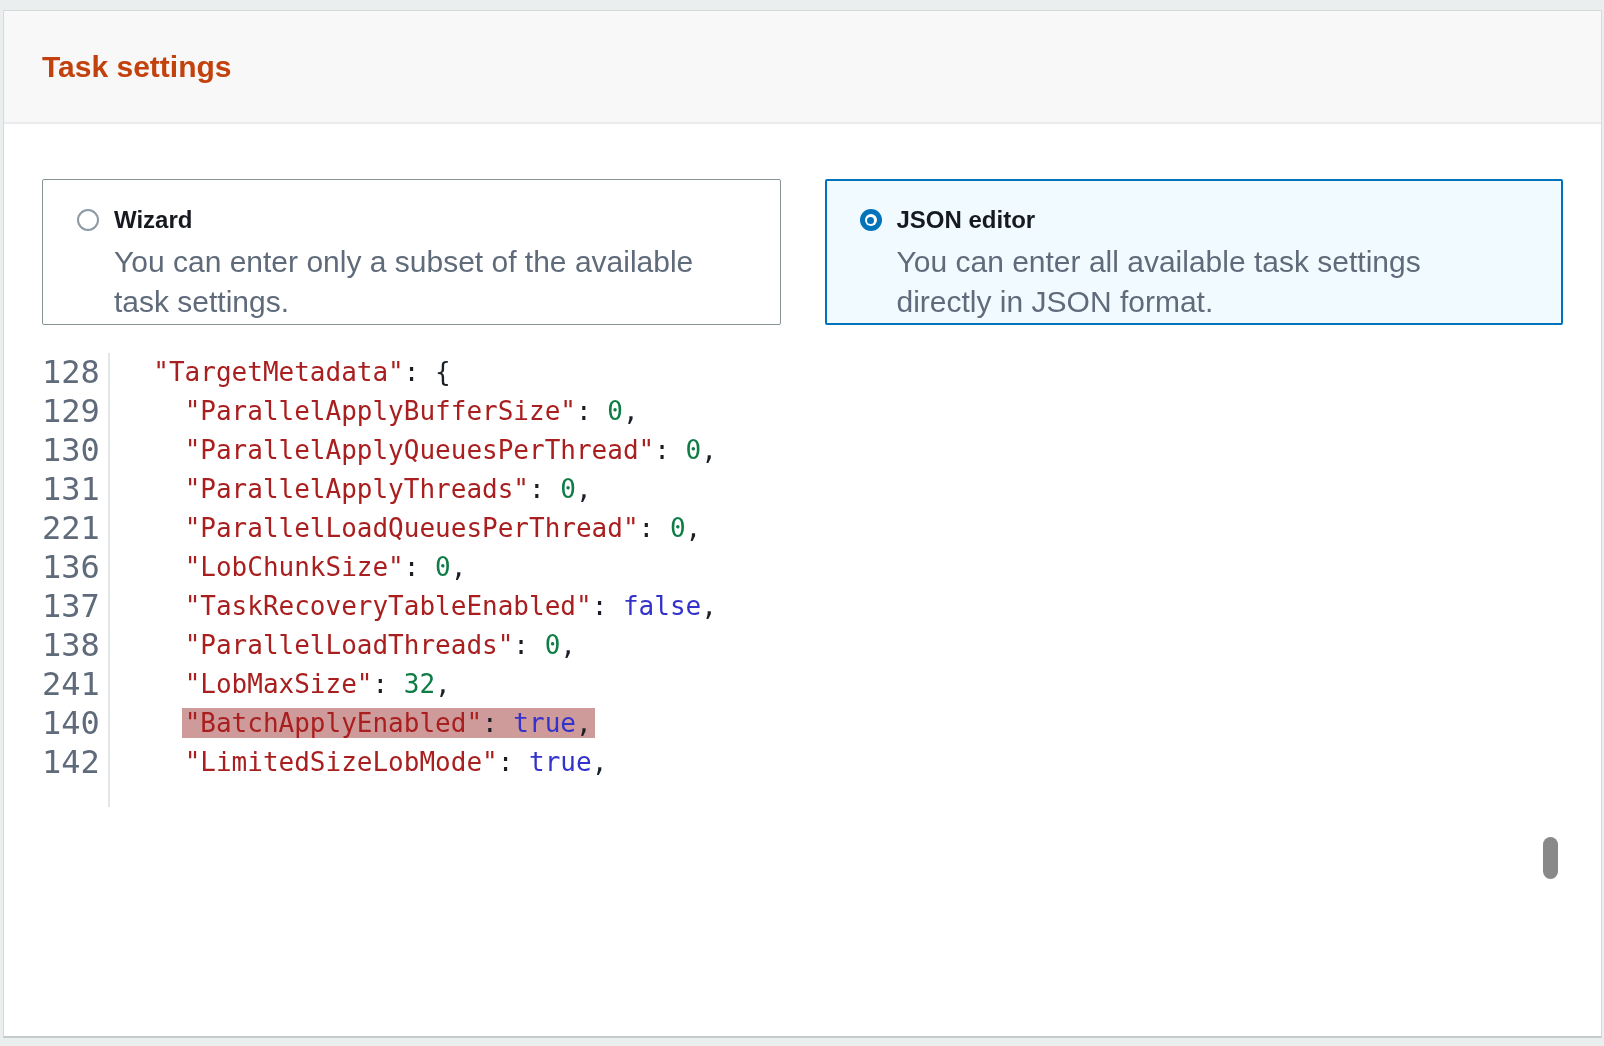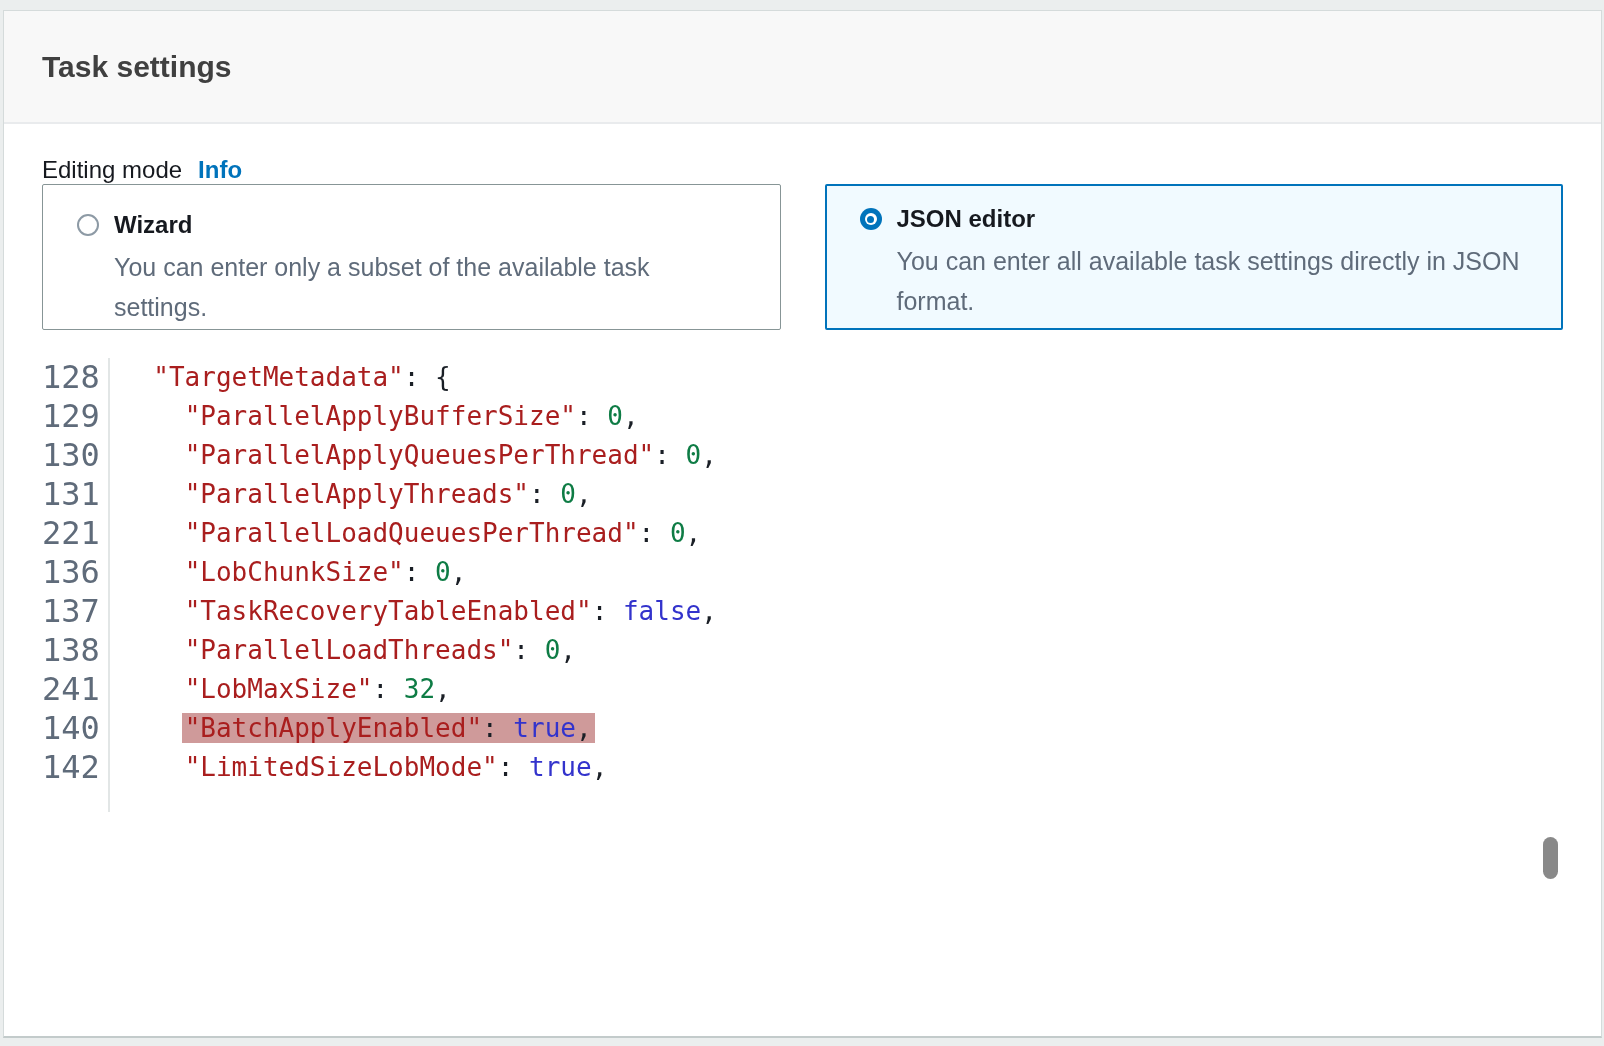--- a/index.html
+++ b/index.html
@@ -23,55 +23,56 @@
     background: #f8f8f8;
     height: 113px;
     border-bottom: 2px solid #e9ebed;
     display: flex;
     align-items: center;
     padding: 0 38px;
   }
   .panel-title {
     font-size: 30px;
     font-weight: 700;
-    color: #404040;
+    color: #c2410c;
   }
   .panel-content {
     padding: 32px 38px 36px 38px;
   }
   .editing-row {
     display: flex;
     align-items: baseline;
     gap: 16px;
   }
   .editing-label { font-size: 24px; color: #16191f; }
   .info-link {
     font-size: 24px;
     font-weight: 700;
     color: #0073bb;
     text-decoration: none;
     cursor: pointer;
   }
   .cards {
     display: flex;
     gap: 44px;
+    margin-top: 23px;
   }
   .card {
     flex: 1;
     height: 146px;
     background: #ffffff;
     border: 1px solid #879596;
     border-radius: 2px;
     padding: 26px 30px 26px 34px;
     cursor: pointer;
   }
   .card.selected {
     background: #f1faff;
     border: 2px solid #0073bb;
-    padding: 19px 29px 25px 33px;
+    padding: 25px 29px 25px 33px;
   }
   .card-head {
     display: flex;
     align-items: center;
     gap: 15px;
   }
   .radio {
     position: relative;
     width: 22px;
     height: 22px;
@@ -102,21 +103,21 @@
     border-radius: 50%;
     background: #0073bb;
   }
   .card-title {
     font-size: 24px;
     font-weight: 700;
     color: #16191f;
   }
   .card-desc {
     margin: 8px 0 0 37px;
-    font-size: 25px;
+    font-size: 30px;
     line-height: 40px;
     color: #5f6b7a;
   }
   .card.selected .card-desc { max-width: 625px; }
 
   
   .editor {
     margin-top: 28px;
     font-family: "DejaVu Sans Mono", monospace;
     font-size: 26px;
@@ -163,24 +164,20 @@
 <body>
 
 <div class="container">
 
   <div class="panel-header">
     <div class="panel-title">Task settings</div>
   </div>
 
   <div class="panel-content">
 
-    <div class="editing-row">
-      <span class="editing-label">Editing mode</span>
-      <a class="info-link">Info</a>
-    </div>
 
     <div class="cards">
 
       <div class="card">
         <div class="card-head">
           <span class="radio"></span>
           <span class="card-title">Wizard</span>
         </div>
         <div class="card-desc">You can enter only a subset of the available task settings.</div>
       </div>

